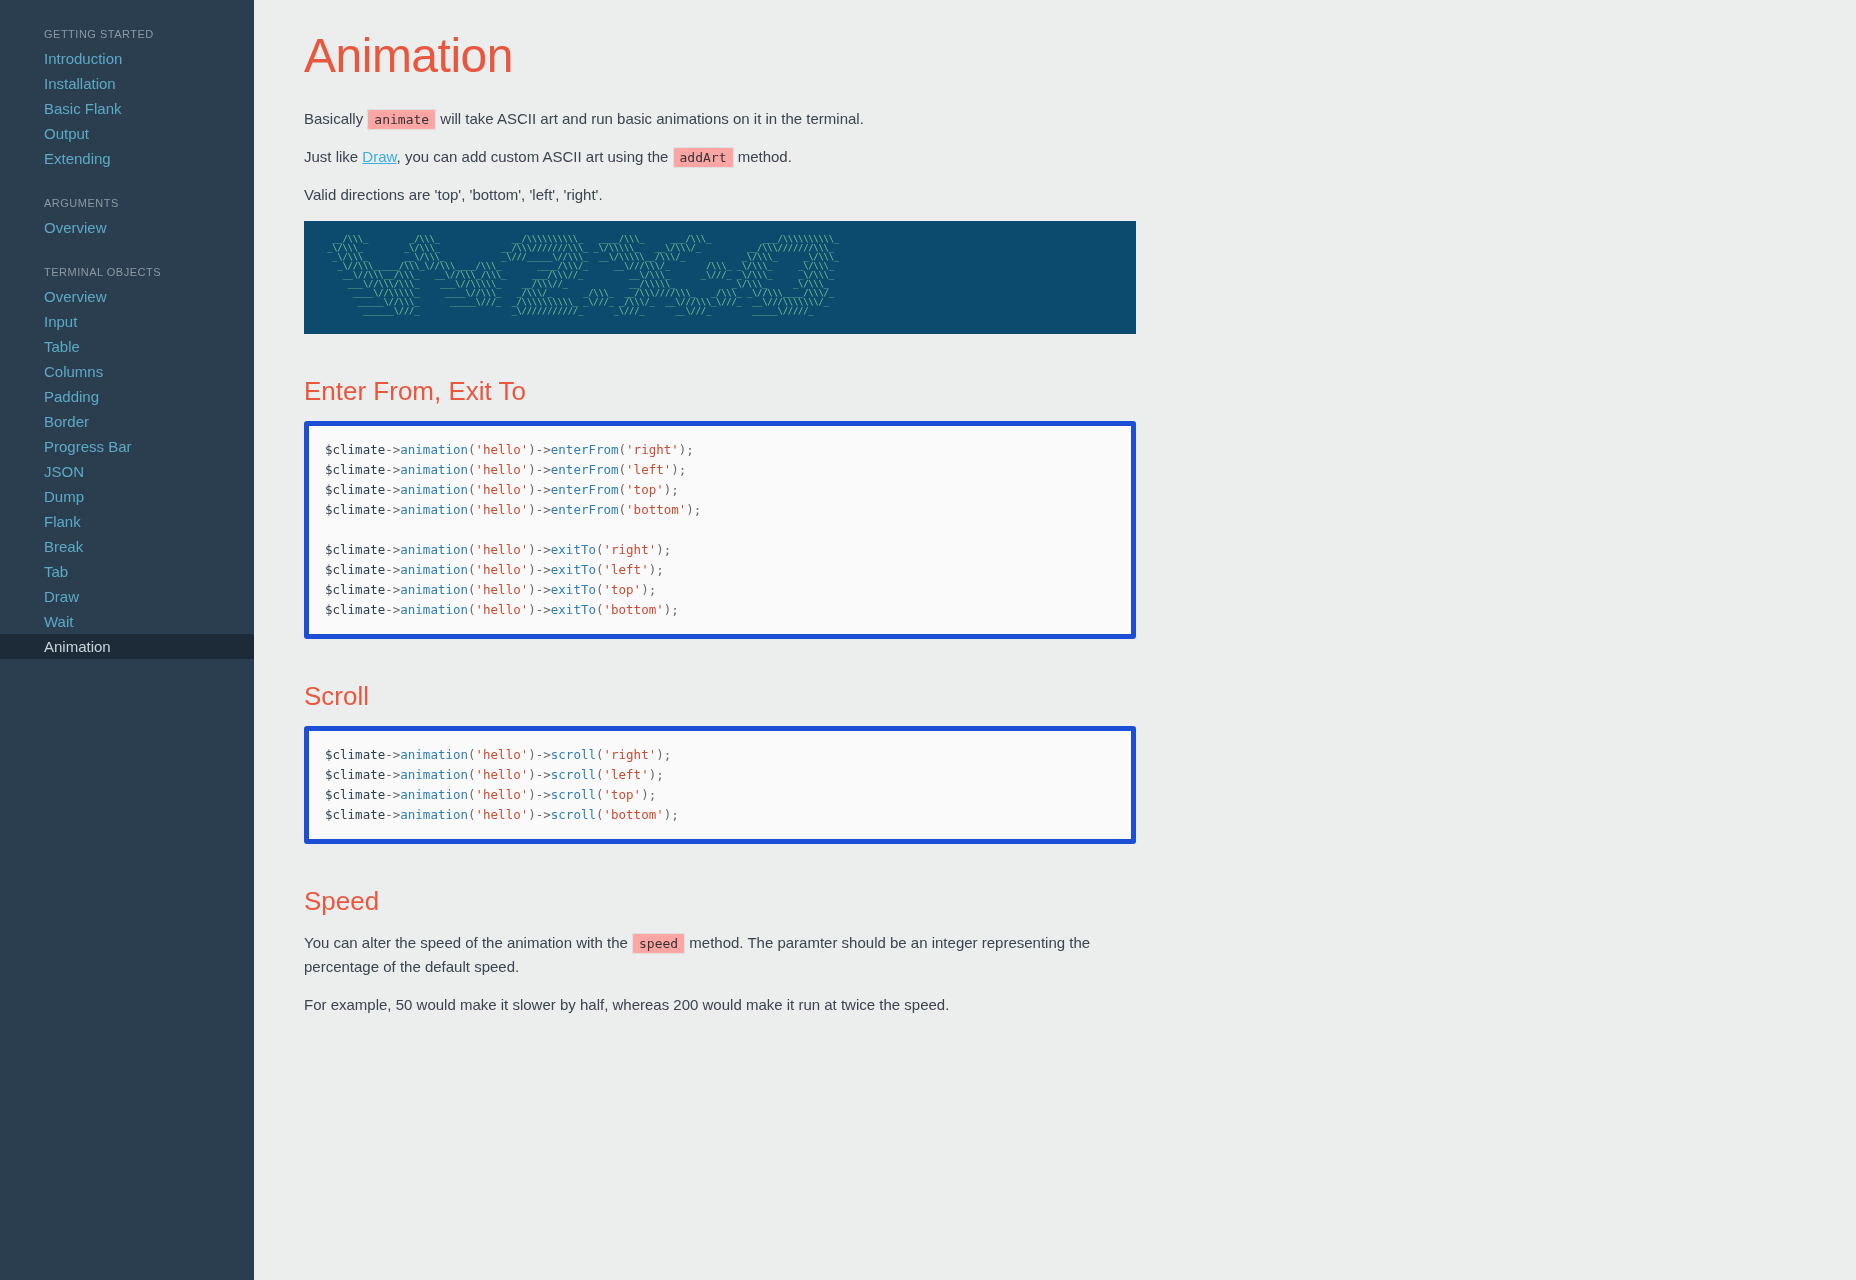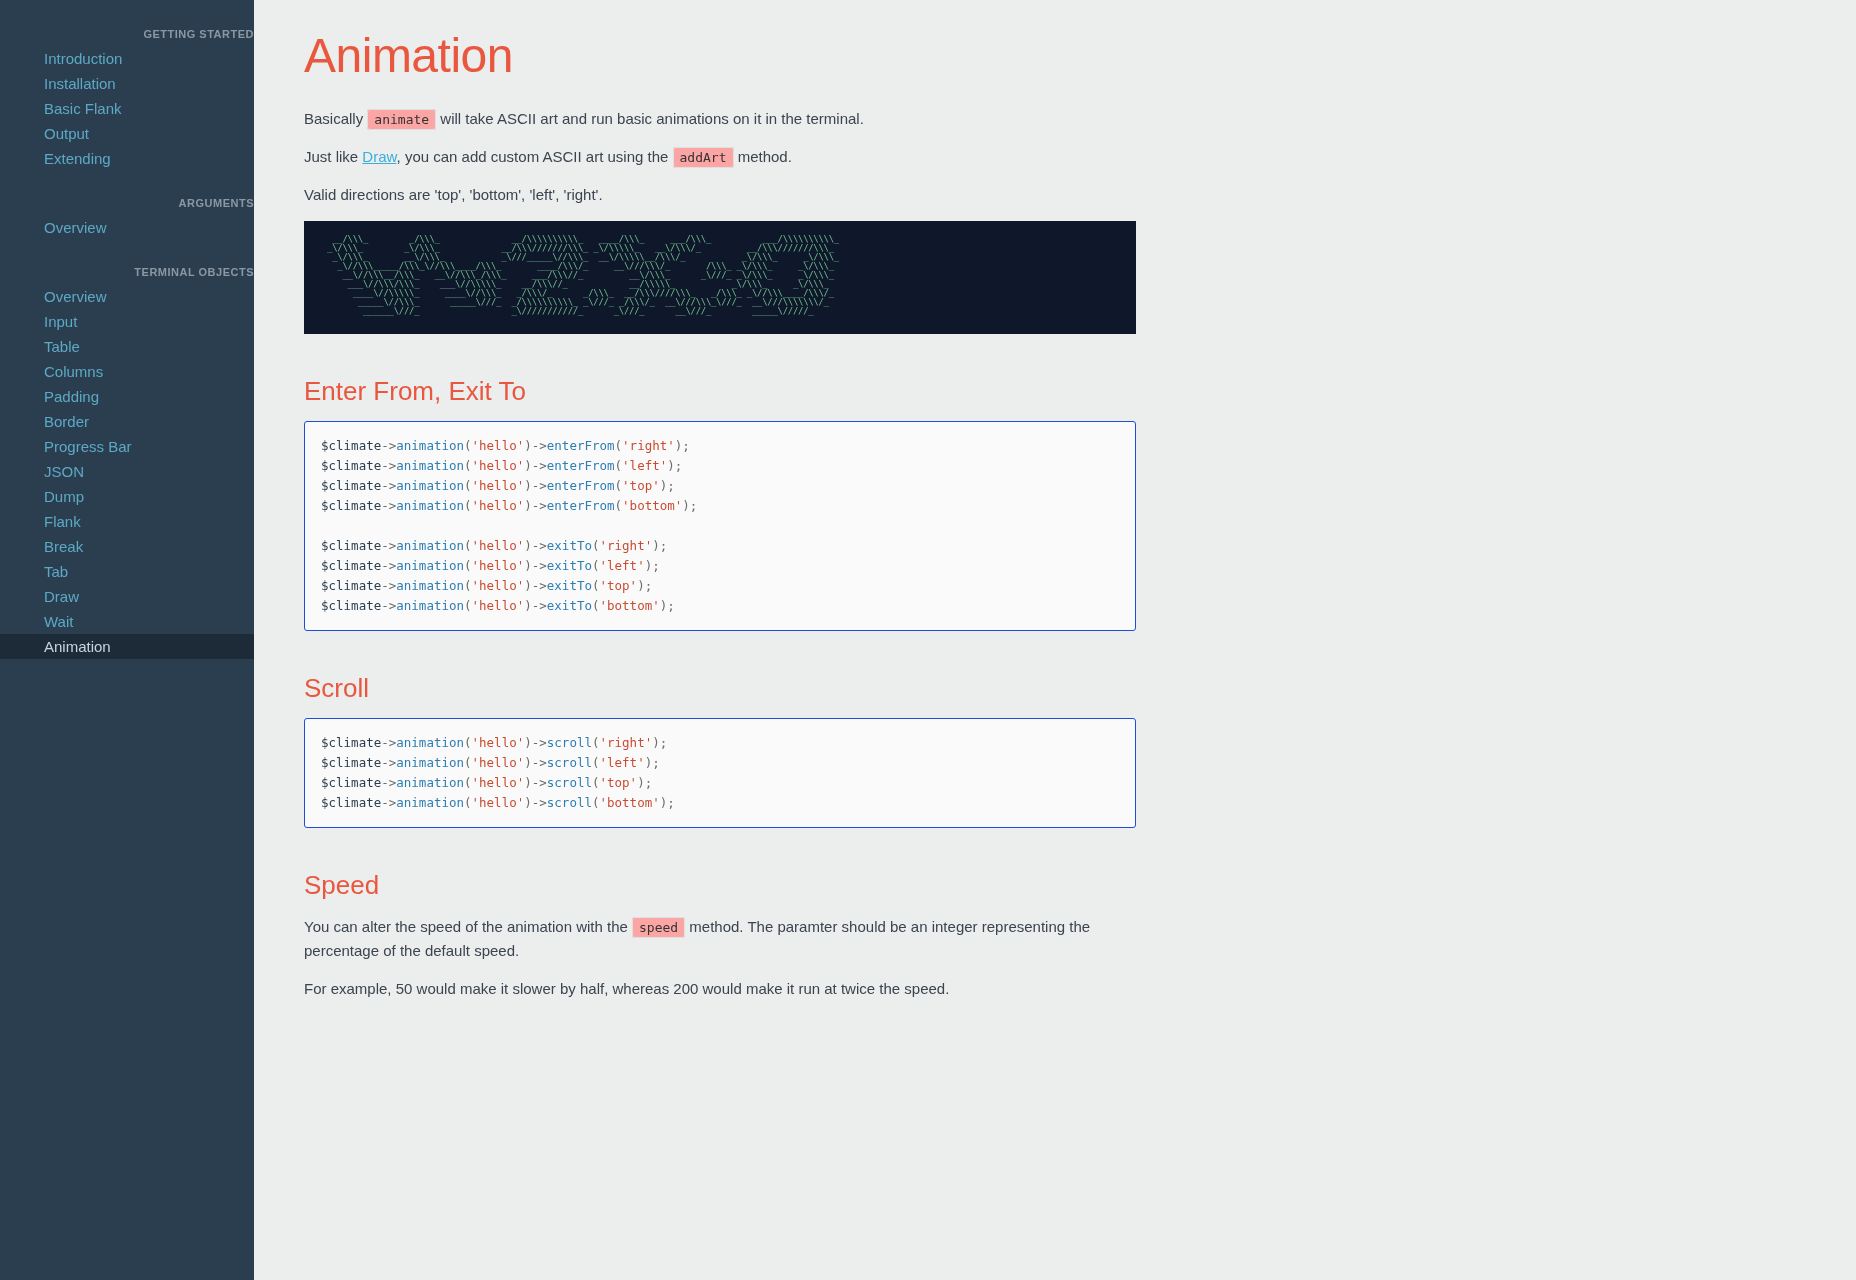--- a/index.html
+++ b/index.html
@@ -15,23 +15,22 @@
     width: 254px;
     background: #2b3e50;
     min-height: 100vh;
     padding-top: 18px;
     flex-shrink: 0;
   }
   .sidebar .section-title {
     color: #8b98a4;
     font-size: 11px;
     letter-spacing: 0.5px;
-    font-weight: 700;
+    font-weight: 400;
     padding: 10px 0 6px 44px;
-    text-align: right;
   }
   .sidebar .nav-item a {
     display: block;
     color: #5ca9c5;
     font-size: 15px;
     padding: 4px 0 4px 44px;
     text-decoration: none;
     font-weight: 300;
   }
   .sidebar .nav-item.active { background: #1d2b38; }
@@ -66,34 +65,34 @@
     background: #fca5a5;
     border: 1px solid #e0e0e0;
     border-radius: 3px;
     padding: 2px 6px;
     font-family: Menlo, Monaco, Consolas, monospace;
     font-size: 13px;
     color: #333;
   }
   a.link { color: #3bafda; text-decoration: underline; }
   .ascii-art {
-    background: #0f172a;
+    background: #0c4a6e;
     padding: 14px 32px 18px 18px;
     margin: 8px 0 10px 0;
     color: #6fbf8f;
     font-family: Menlo, Monaco, Consolas, monospace;
     font-size: 9px;
     line-height: 1.0;
     white-space: pre;
     overflow: hidden;
     letter-spacing: -0.3px;
   }
   pre.code-block {
     background: #fafafa;
-    border: 1px solid #1d4ed8;
+    border: 5px solid #1d4ed8;
     border-radius: 3px;
     padding: 14px 16px;
     font-family: Menlo, Monaco, Consolas, monospace;
     font-size: 12.5px;
     line-height: 1.6;
     color: #333;
     margin-bottom: 8px;
   }
   .tok-var   { color: #2b3e50; }
   .tok-op    { color: #6b6b6b; }

